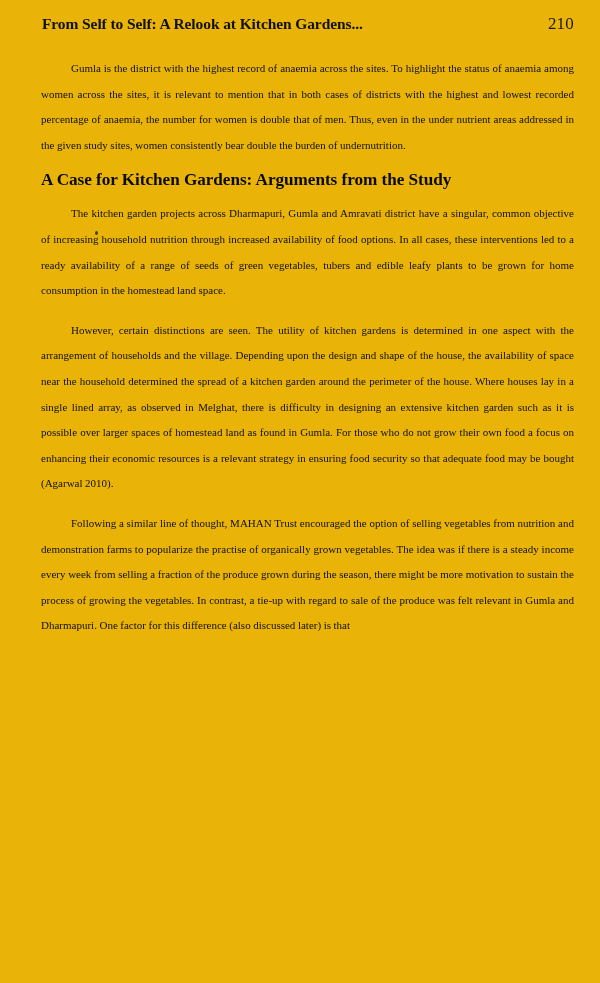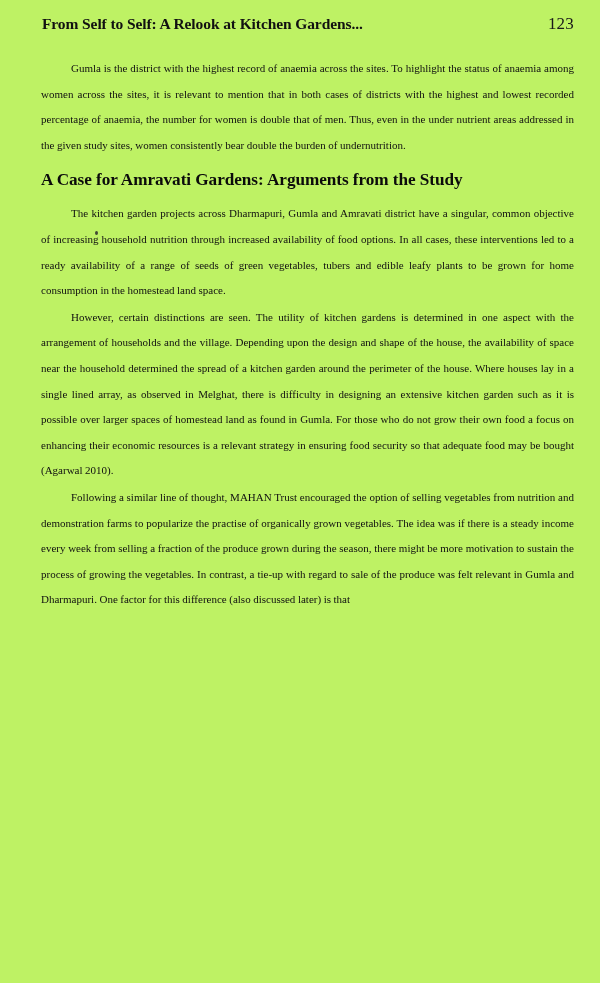--- a/index.html
+++ b/index.html
@@ -6,21 +6,21 @@
   html, body {
     margin: 0;
     padding: 0;
     background: #ffffff;
   }
   .page {
     position: relative;
     width: 600px;
     height: 983px;
     margin: 0 auto;
-    background: #bef264;
+    background: #eab308;
     overflow: hidden;
     font-family: "Liberation Serif", "DejaVu Serif", serif;
     color: #0d0d0d;
     -webkit-font-smoothing: antialiased;
   }
 
   
   .running-head {
     position: absolute;
     left: 42px;
@@ -57,21 +57,21 @@
     margin: 0;
     font-size: 11px;
     line-height: 25.6px;
     text-align: justify;
     text-justify: inter-word;
     text-indent: 30px;
     color: #101010;
     word-spacing: -0.2px;
   }
   p.body-par + p.body-par {
-    margin-top: 1px;
+    margin-top: 14px;
   }
 
   h2.section-heading {
     margin: 10px 0 9px 0;
     font-size: 17.2px;
     line-height: 24px;
     font-weight: bold;
     text-align: left;
     text-indent: 0;
     color: #0b0b0b;
@@ -90,30 +90,30 @@
     opacity: 0.85;
   }
 </style>
 </head>
 <body>
 
 <div class="page">
 
   <div class="running-head">
     <span class="running-head-title">From Self to Self: A Relook at Kitchen Gardens...</span>
-    <span class="running-head-folio">123</span>
+    <span class="running-head-folio">210</span>
   </div>
 
   <div class="scan-speck"></div>
 
   <div class="text-column">
 
     <p class="body-par">Gumla is the district with the highest record of anaemia across the sites. To highlight the status of anaemia among women across the sites, it is relevant to mention that in both cases of districts with the highest and lowest recorded percentage of anaemia, the number for women is double that of men. Thus, even in the under nutrient areas addressed in the given study sites, women consistently bear double the burden of undernutrition.</p>
 
-    <h2 class="section-heading">A Case for Amravati Gardens: Arguments from the Study</h2>
+    <h2 class="section-heading">A Case for Kitchen Gardens: Arguments from the Study</h2>
 
     <p class="body-par">The kitchen garden projects across Dharmapuri, Gumla and Amravati district have a singular, common objective of increasing household nutrition through increased availability of food options. In all cases, these interventions led to a ready availability of a range of seeds of green vegetables, tubers and edible leafy plants to be grown for home consumption in the homestead land space.</p>
 
     <p class="body-par">However, certain distinctions are seen. The utility of kitchen gardens is determined in one aspect with the arrangement of households and the village. Depending upon the design and shape of the house, the availability of space near the household determined the spread of a kitchen garden around the perimeter of the house. Where houses lay in a single lined array, as observed in Melghat, there is difficulty in designing an extensive kitchen garden such as it is possible over larger spaces of homestead land as found in Gumla. For those who do not grow their own food a focus on enhancing their economic resources is a relevant strategy in ensuring food security so that adequate food may be bought (Agarwal 2010).</p>
 
     <p class="body-par">Following a similar line of thought, MAHAN Trust encouraged the option of selling vegetables from nutrition and demonstration farms to popularize the practise of organically grown vegetables. The idea was if there is a steady income every week from selling a fraction of the produce grown during the season, there might be more motivation to sustain the process of growing the vegetables. In contrast, a tie-up with regard to sale of the produce was felt relevant in Gumla and Dharmapuri. One factor for this difference (also discussed later) is that</p>
 
   </div>
 </div>
 

